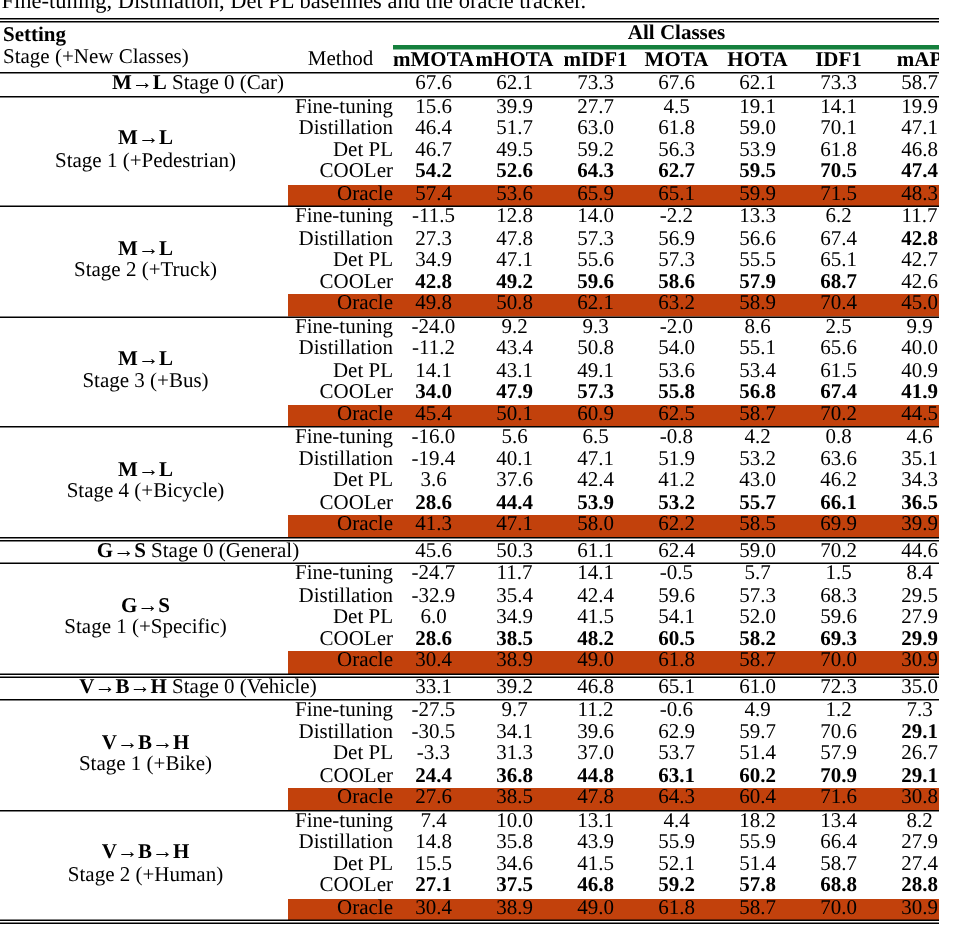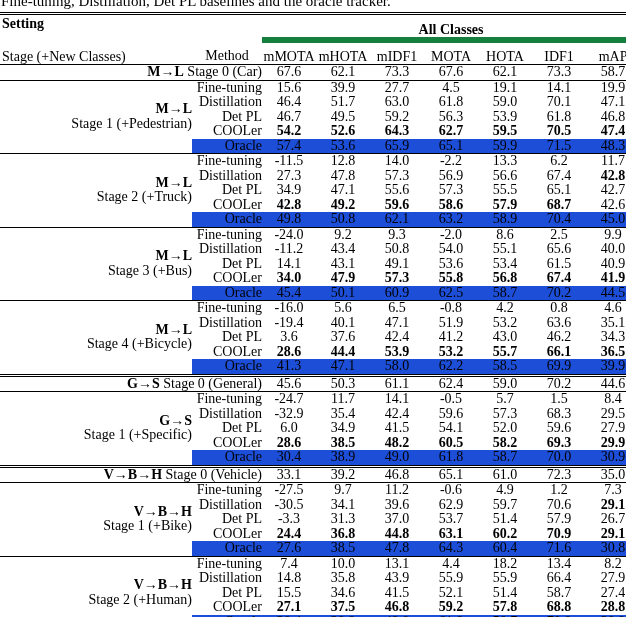--- a/index.html
+++ b/index.html
@@ -13,30 +13,30 @@
     white-space: nowrap; overflow: hidden;
   }
   table {
     border-collapse: collapse; width: 640px; table-layout: fixed;
     border-top: 3px double #000; border-bottom: 3px double #000;
     font-size: 14px;
   }
   th, td { padding: 0; font-weight: normal; white-space: nowrap; overflow: hidden; }
   thead th { vertical-align: bottom; line-height: 15px; }
   .setting-h { text-align: left; padding-left: 2px; border-bottom: 1px solid #000; vertical-align: top; padding-top: 1px; }
-  .setting-h .l2 { font-weight: normal; margin-top: 18px; }
+  .setting-h .l2 { font-weight: normal; }
   .method-h { text-align: center; border-bottom: 1px solid #000; padding-bottom: 1px; }
-  .span-h { border-bottom: 6px solid #15803d; font-weight: bold; text-align: center; }
-  tr.hr2 th { border-bottom: 1px solid #000; font-weight: normal; }
+  .span-h { border-bottom: 3px solid #15803d; font-weight: bold; text-align: center; }
+  tr.hr2 th { border-bottom: 1px solid #000; font-weight: bold; }
   tbody td { line-height: 14.5px; }
-  td.setting { text-align: right; padding-left: 2px; vertical-align: middle; }
+  td.setting { text-align: center; padding-left: 2px; vertical-align: middle; }
   td.method { text-align: right; }
   td.val { text-align: center; }
   .b { font-weight: bold; }
-  .shade { background: #1d4ed8; }
+  .shade { background: #c2410c; }
   tr.sep-single > td { border-top: 1px solid #000; }
   tr.sep-double > td { border-top: 3px double #000; margin-top: 11px; }
 </style>
 </head>
 <body>
 
 <div class="page">
   <div class="caption">Fine-tuning, Distillation, Det PL baselines and the oracle tracker.</div>
 
   <table>

